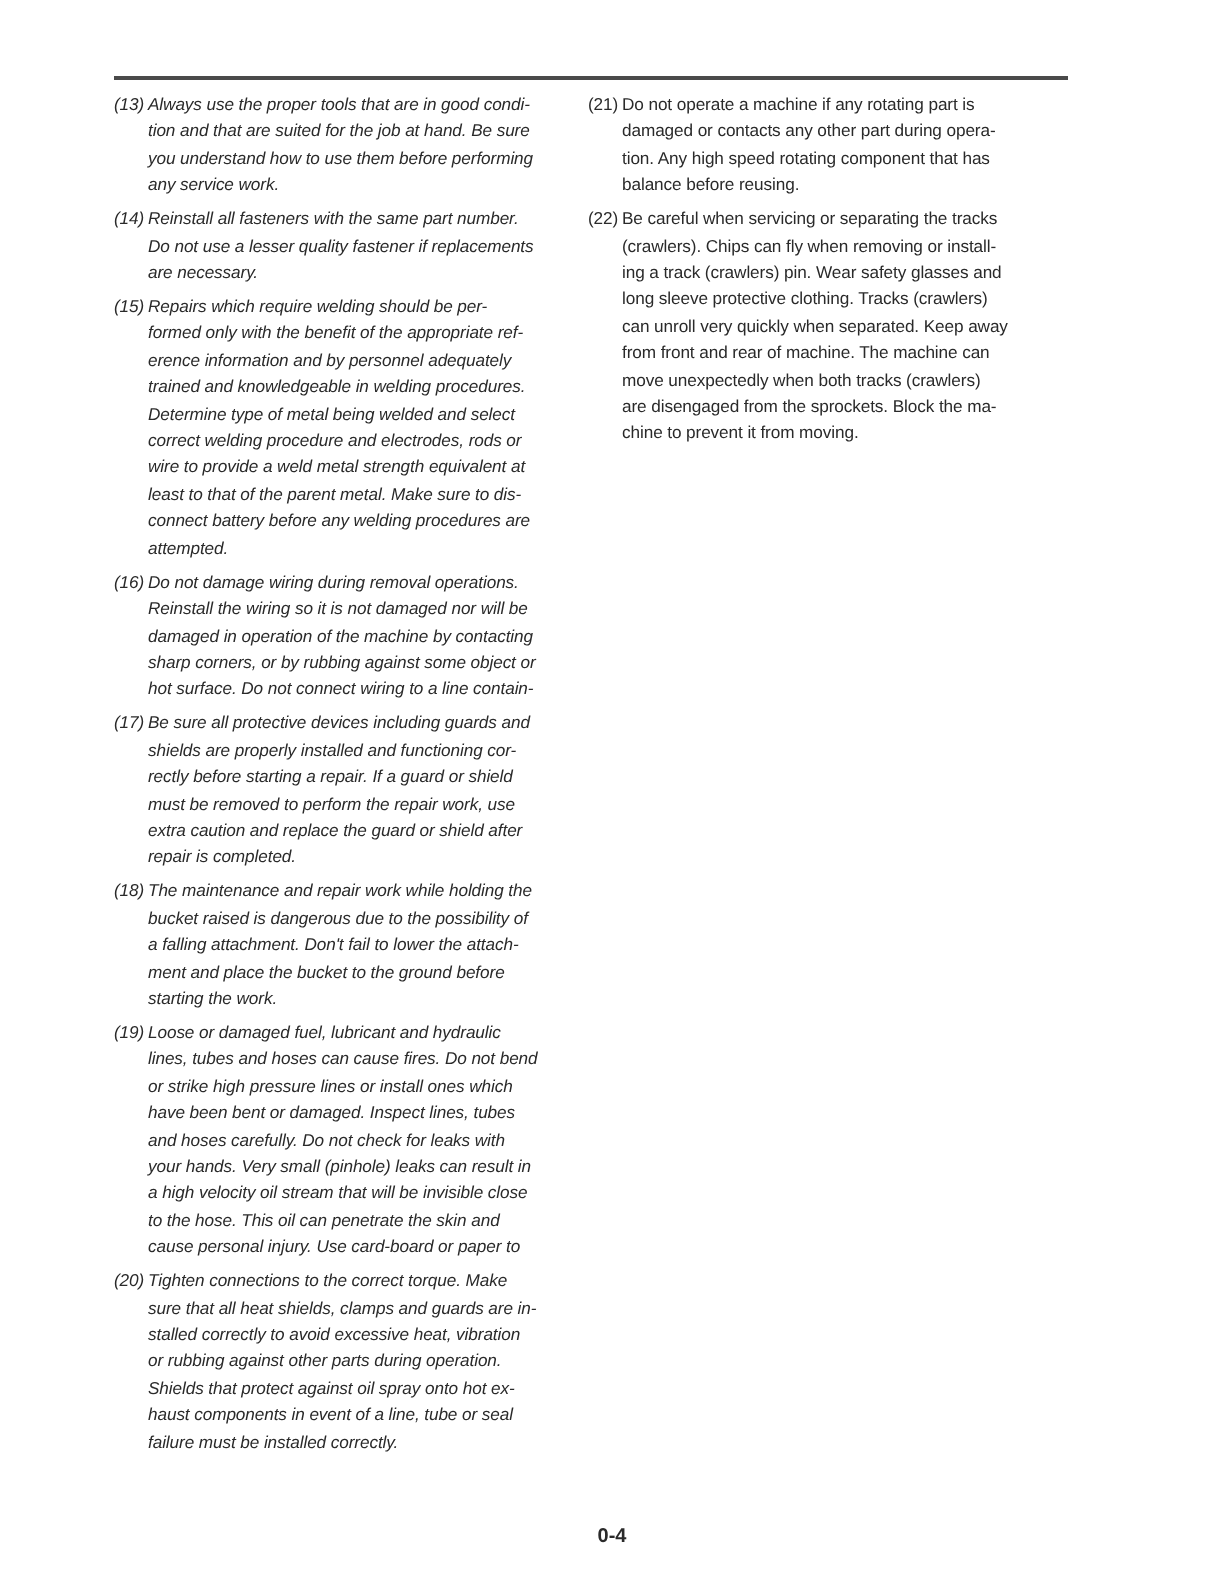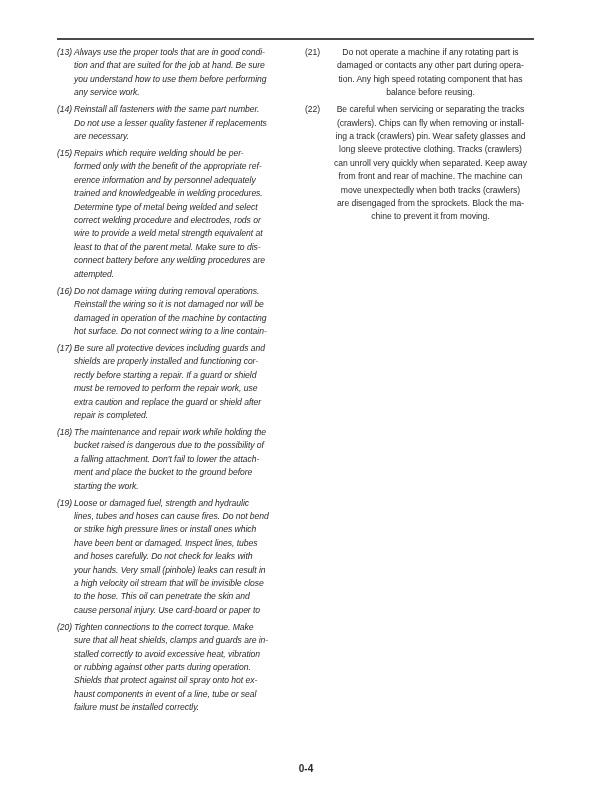--- a/index.html
+++ b/index.html
@@ -22,21 +22,21 @@
       width: 477px;
       height: 2px;
       background: #4a4a4a;
     }
     .column {
       position: absolute;
       top: 46px;
       width: 234px;
     }
     .col-left { left: 57px; font-style: italic; }
-    .col-right { left: 305px; text-align: center; }
+    .col-right { left: 294px; }
     .item {
       position: relative;
       padding-left: 17px;
       font-size: 8.6px;
       line-height: 13.4px;
       margin-bottom: 3.6px;
       letter-spacing: -0.05px;
     }
     .item-num {
       position: absolute;
@@ -88,20 +88,21 @@
       <span class="item-line">wire to provide a weld metal strength equivalent at</span>
       <span class="item-line">least to that of the parent metal.  Make sure to dis-</span>
       <span class="item-line">connect battery before any welding procedures are</span>
       <span class="item-line">attempted.</span>
     </div>
     <div class="item">
       <span class="item-num">(16)</span>
       <span class="item-line">Do not damage wiring during removal operations.</span>
       <span class="item-line">Reinstall the wiring so it is not damaged nor will be</span>
       <span class="item-line">damaged in operation of the machine by contacting</span>
+      <span class="item-line">sharp corners, or by rubbing against some object or</span>
       <span class="item-line">hot surface.  Do not connect wiring to a line contain-</span>
     </div>
     <div class="item">
       <span class="item-num">(17)</span>
       <span class="item-line">Be sure all protective devices including guards and</span>
       <span class="item-line">shields are properly installed and functioning cor-</span>
       <span class="item-line">rectly before starting a repair.  If a guard or shield</span>
       <span class="item-line">must be removed to perform the repair work, use</span>
       <span class="item-line">extra caution and replace the guard or shield after</span>
       <span class="item-line">repair is completed.</span>
@@ -109,21 +110,21 @@
     <div class="item">
       <span class="item-num">(18)</span>
       <span class="item-line">The maintenance and repair work while holding the</span>
       <span class="item-line">bucket raised is dangerous due to the possibility of</span>
       <span class="item-line">a falling attachment. Don't fail to lower the attach-</span>
       <span class="item-line">ment and place the bucket to the ground before</span>
       <span class="item-line">starting the work.</span>
     </div>
     <div class="item">
       <span class="item-num">(19)</span>
-      <span class="item-line">Loose or damaged fuel, strength and hydraulic</span>
+      <span class="item-line">Loose or damaged fuel, lubricant and hydraulic</span>
       <span class="item-line">lines, tubes and hoses can cause fires. Do not bend</span>
       <span class="item-line">or strike high pressure lines or install ones which</span>
       <span class="item-line">have been bent or damaged. Inspect lines, tubes</span>
       <span class="item-line">and hoses carefully. Do not check for leaks with</span>
       <span class="item-line">your hands. Very small (pinhole) leaks can result in</span>
       <span class="item-line">a high velocity oil stream that will be invisible close</span>
       <span class="item-line">to the hose. This oil can penetrate the skin and</span>
       <span class="item-line">cause personal injury. Use card-board or paper to</span>
     </div>
     <div class="item">

